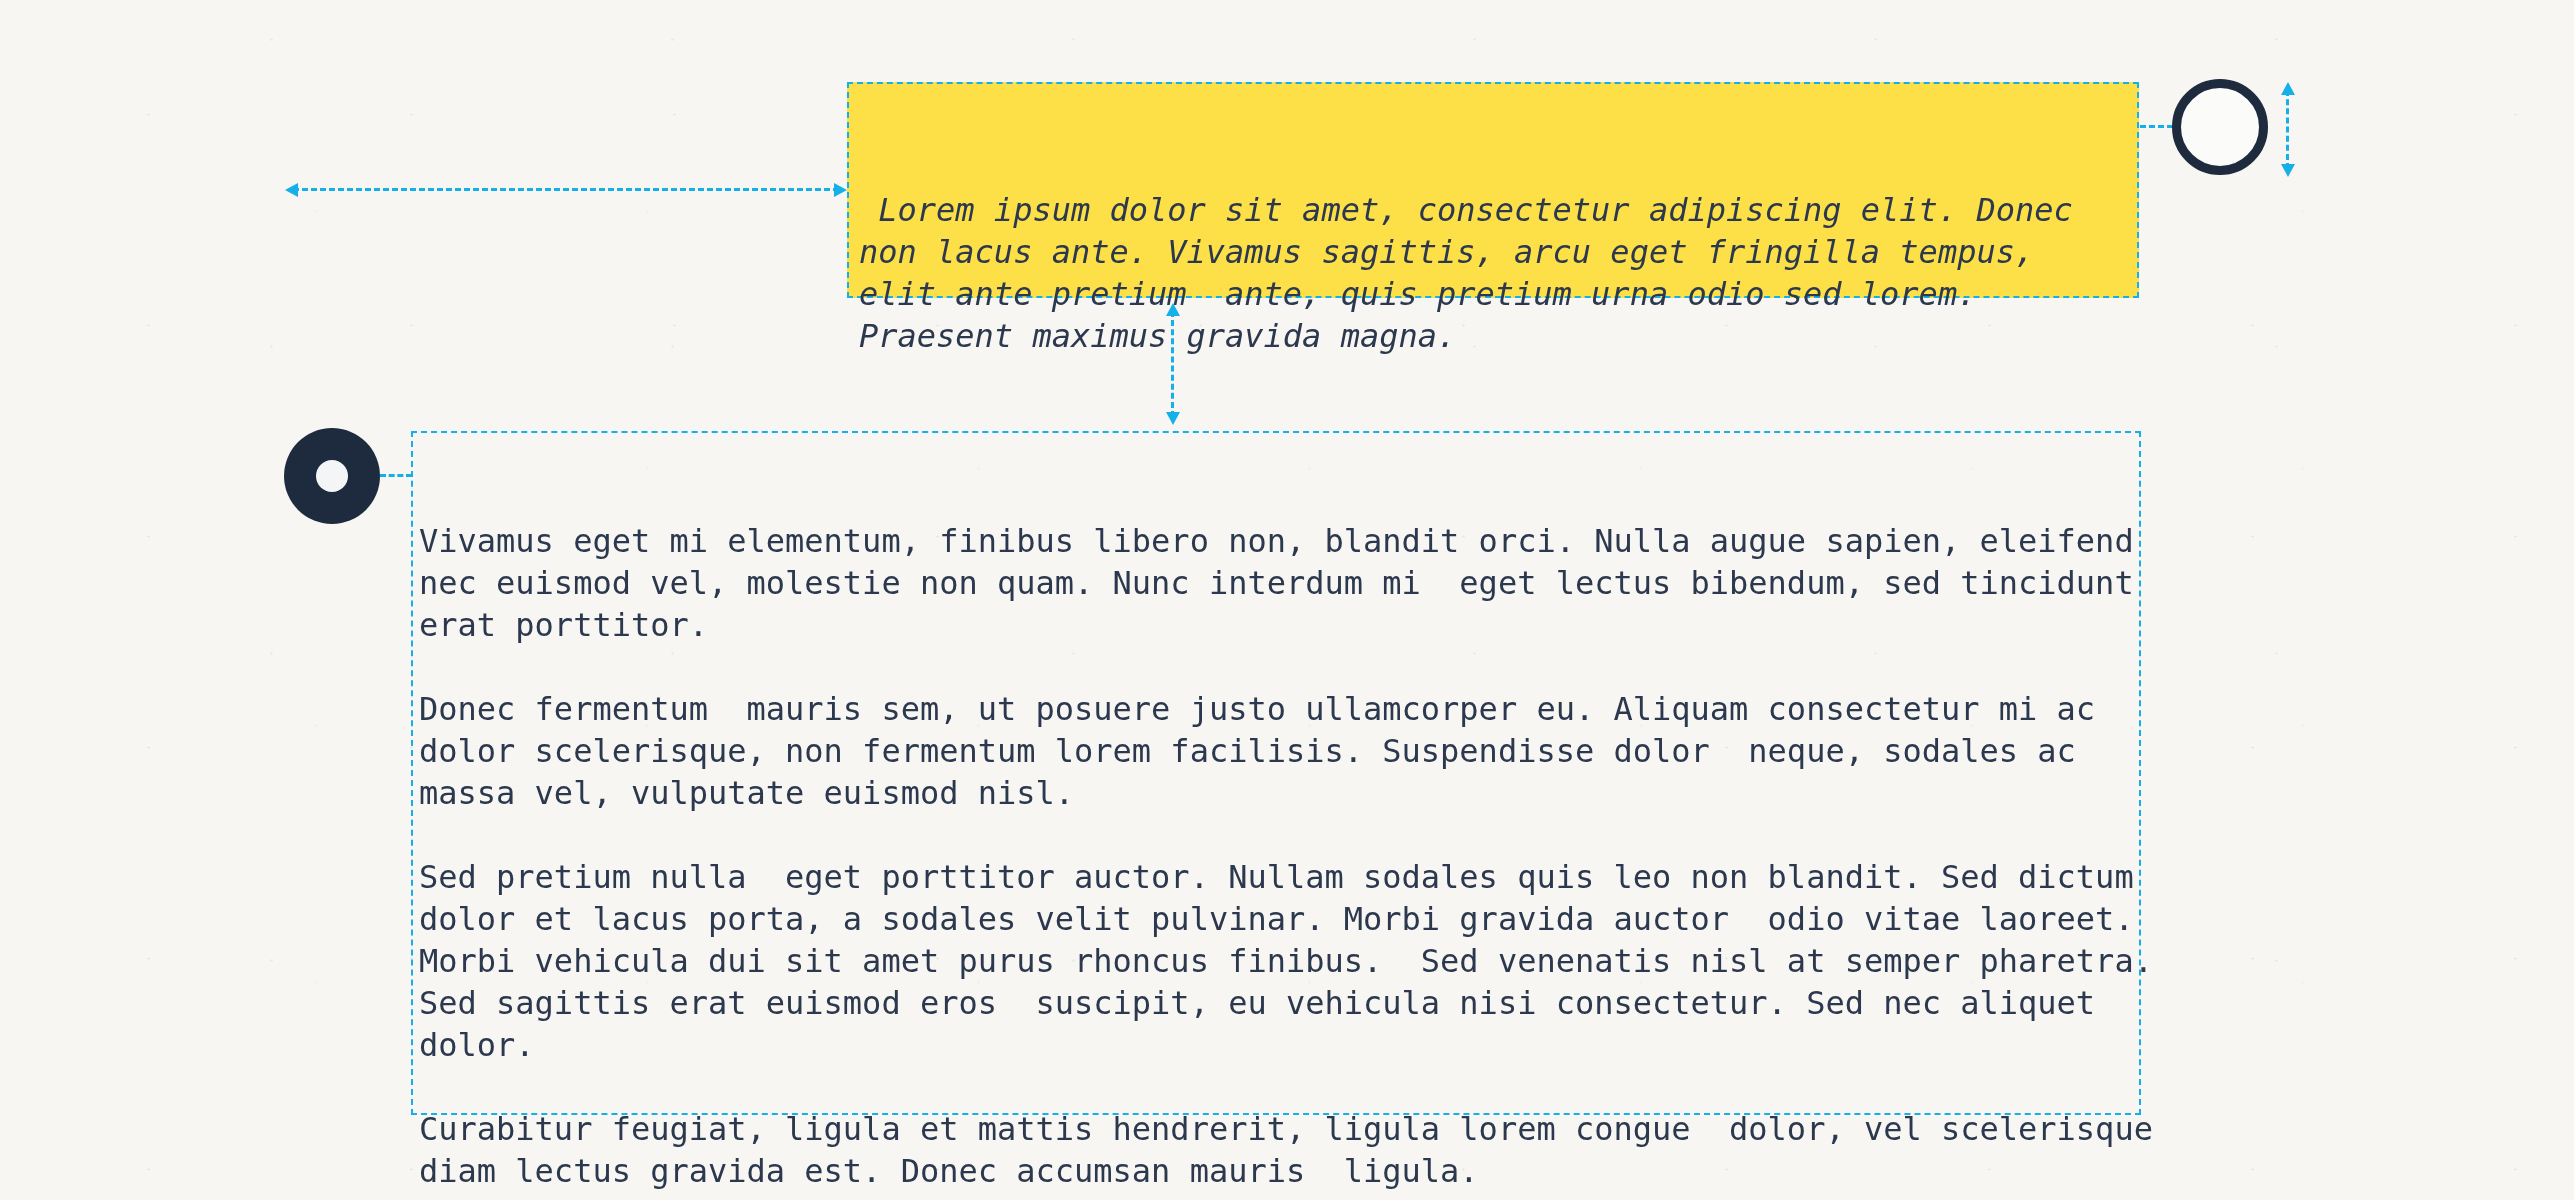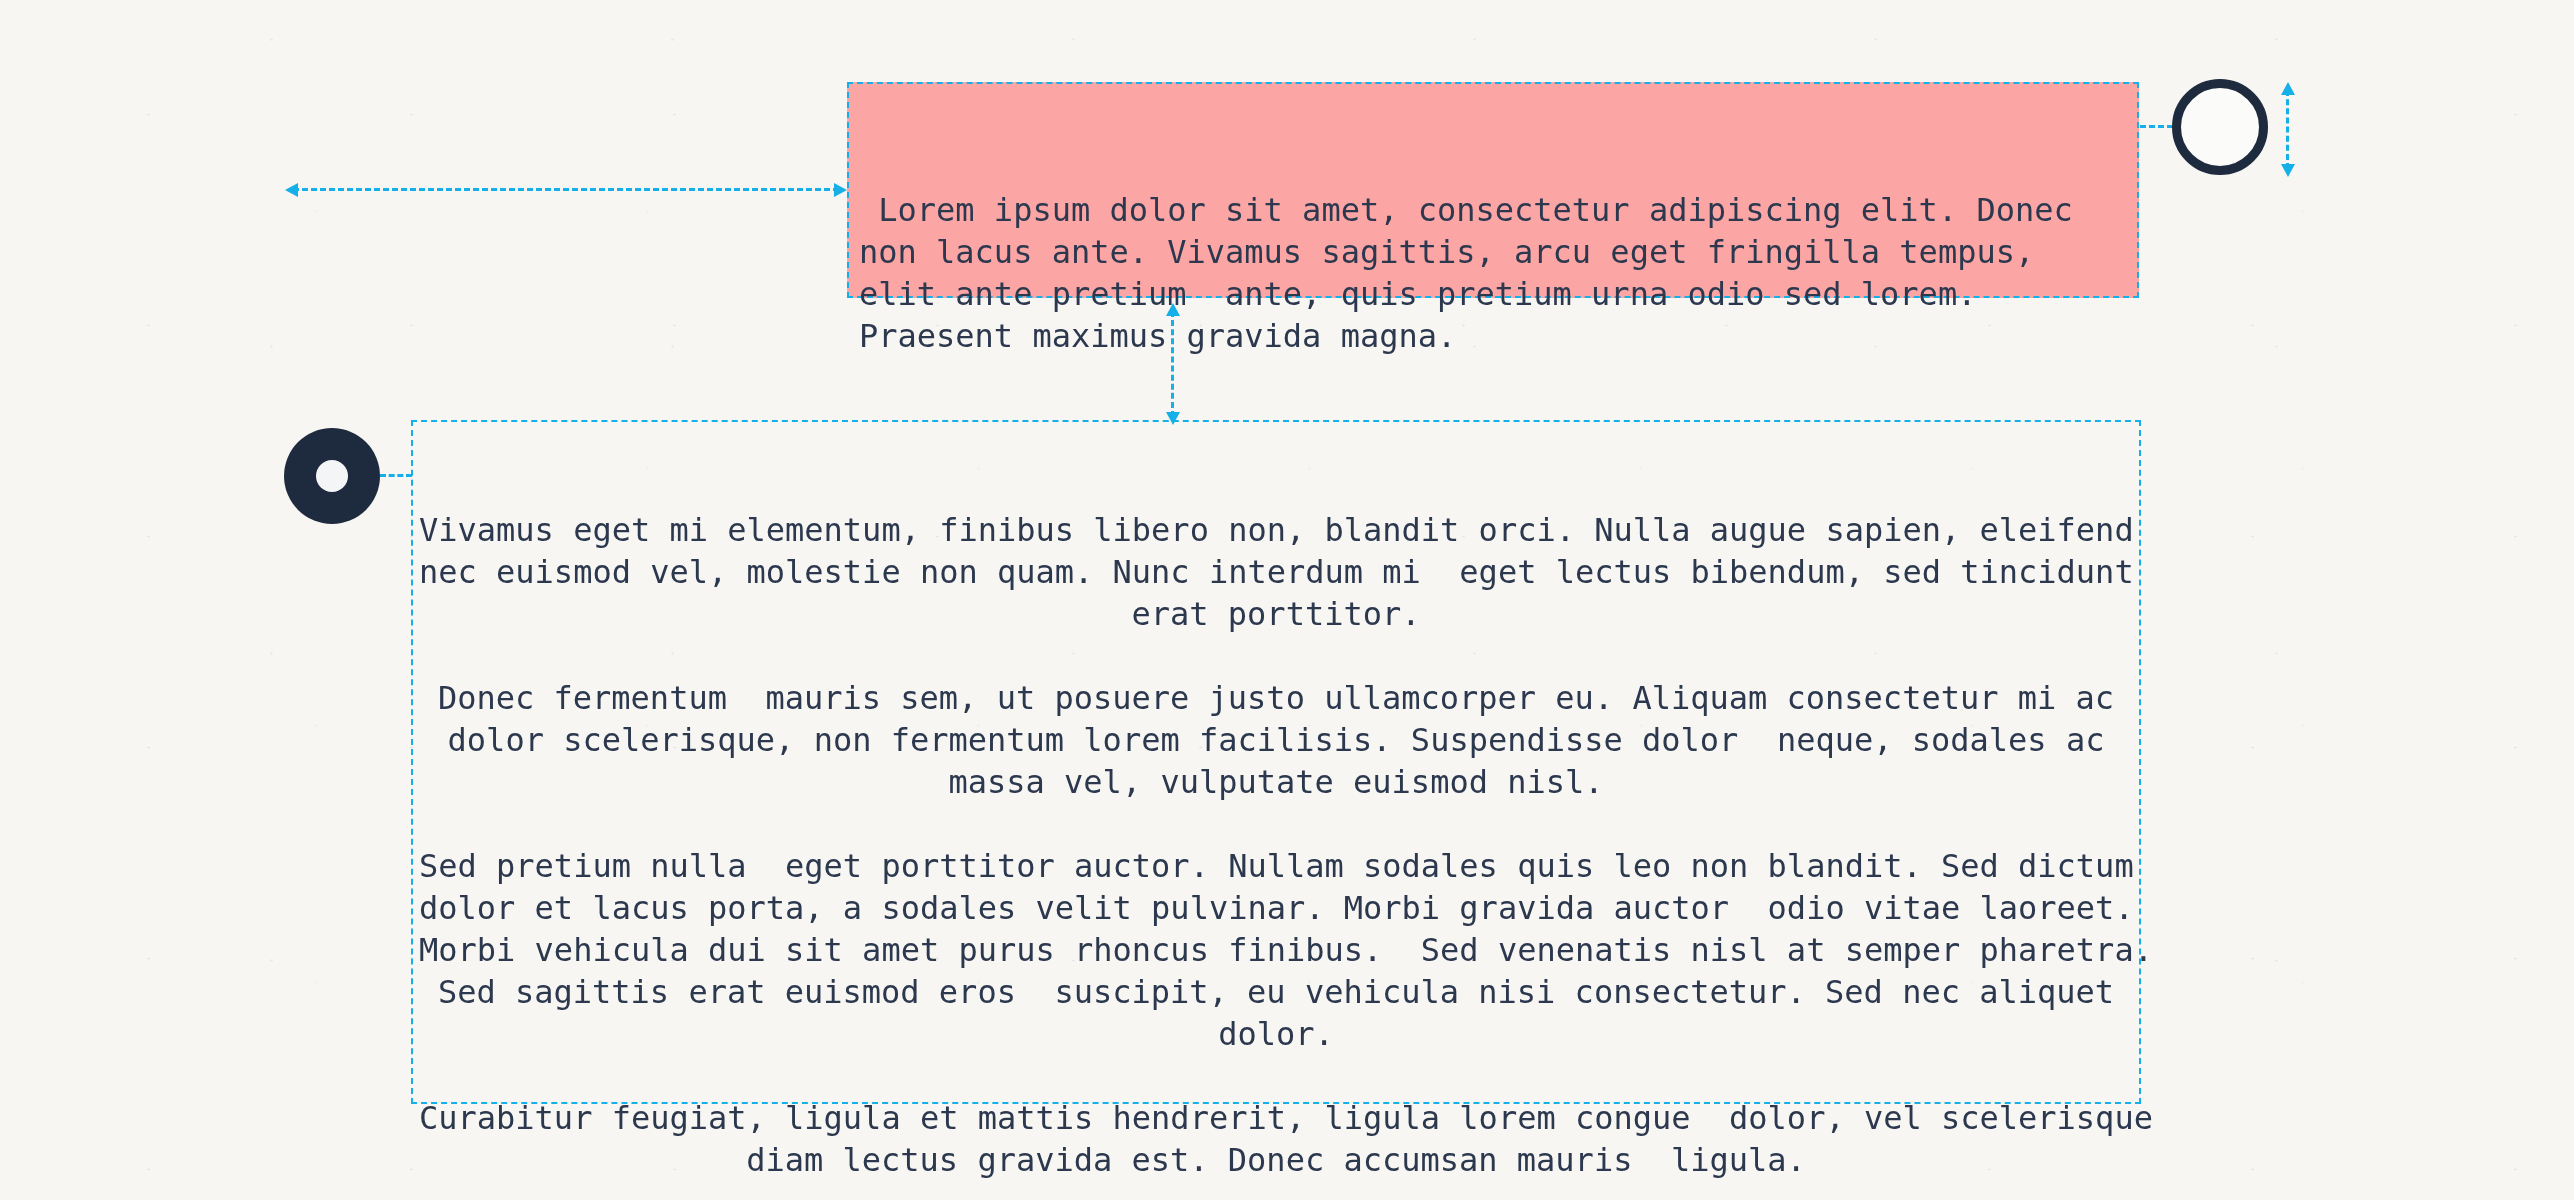--- a/index.html
+++ b/index.html
@@ -21,25 +21,25 @@
   .canvas{position:absolute;inset:0;}
 
   .text-block{
     position:absolute;box-sizing:border-box;
     border:2px dashed #16b0e8;
     color:#2c384e;font-size:32px;line-height:42px;
     white-space:pre;
   }
   .callout-block{
     left:847px;top:82px;width:1292px;height:216px;
-    background:#fca5a5;padding:21px 10px;
+    background:#fde047;padding:21px 10px;font-style:italic;
   }
   .body-block{
-    left:411px;top:420px;width:1730px;height:684px;
-    background:transparent;padding:3px 6px;text-align:center;
+    left:411px;top:431px;width:1730px;height:684px;
+    background:transparent;padding:3px 6px;
   }
 
   
   .arrow{position:absolute;}
   .arrow .line{position:absolute;}
   .arrow .head{position:absolute;width:0;height:0;}
   .arrow-h .line{left:8px;right:8px;top:5px;border-top:3px dashed #16b0e8;}
   .arrow-h .head-left{left:0;top:0;border-top:7px solid transparent;border-bottom:7px solid transparent;border-right:13px solid #16b0e8;}
   .arrow-h .head-right{right:0;top:0;border-top:7px solid transparent;border-bottom:7px solid transparent;border-left:13px solid #16b0e8;}
   .arrow-v .line{top:8px;bottom:8px;left:5px;border-left:3px dashed #16b0e8;}

